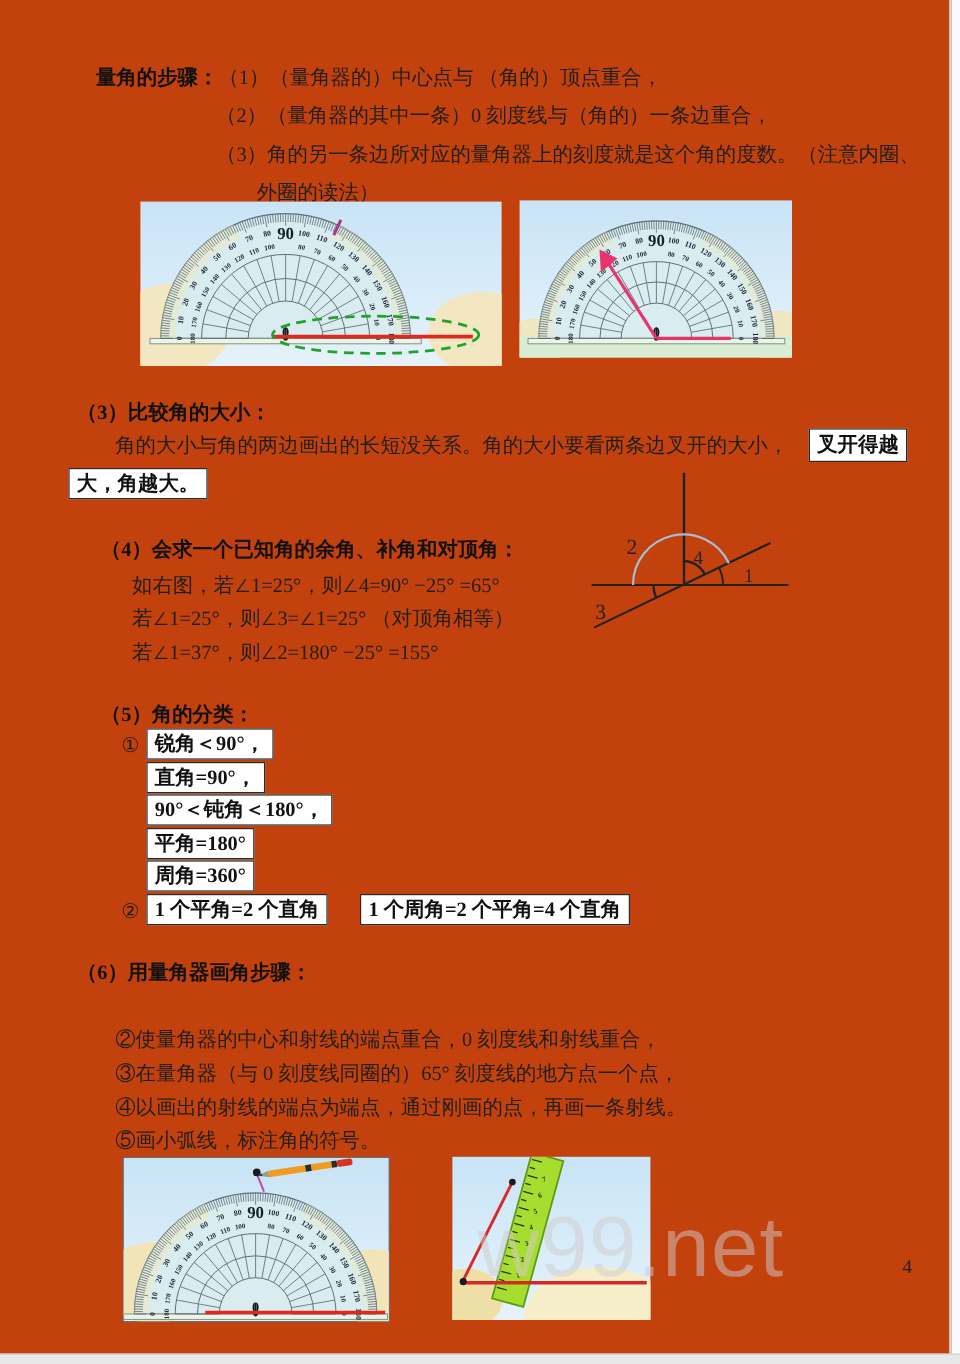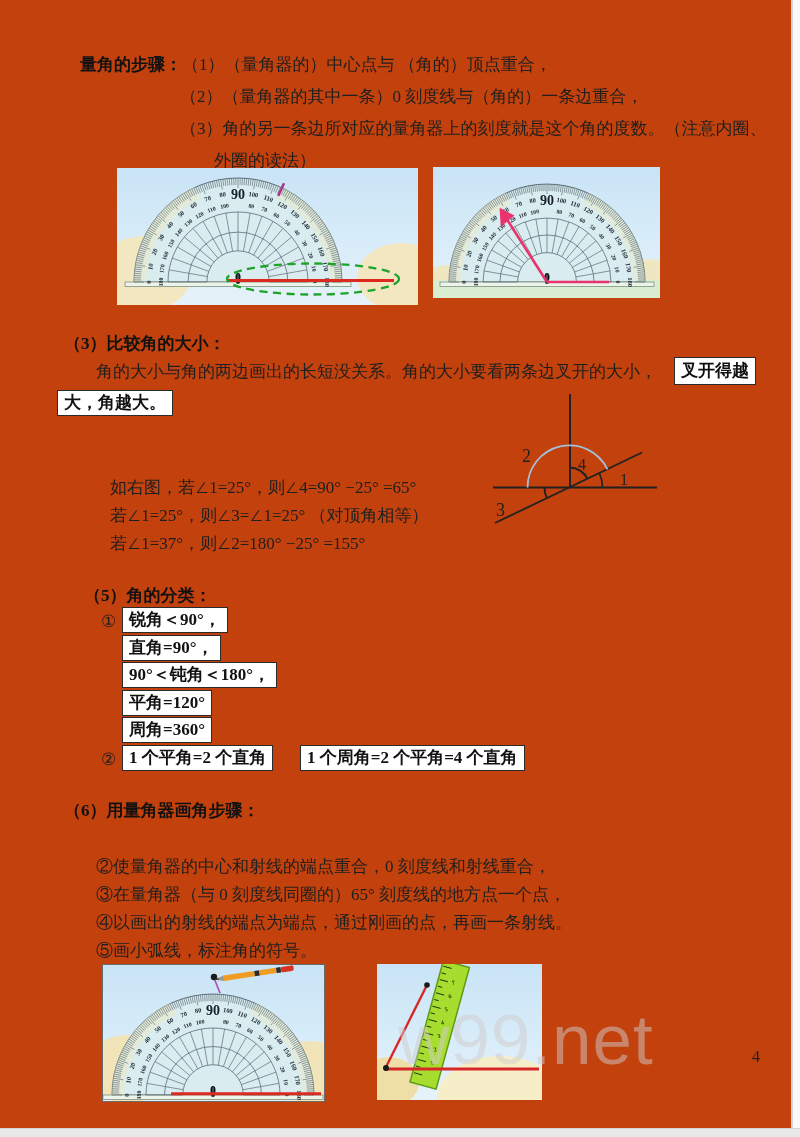--- a/index.html
+++ b/index.html
@@ -489,20 +489,21 @@
       </svg>
   </div>
 
   <div class="line bold" style="left:64px;top:333px">（3）比较角的大小：</div>
   <div class="boxrow" style="left:96px;top:357px">
     <span>角的大小与角的两边画出的长短没关系。角的大小要看两条边叉开的大小，</span>
     <span class="boxed">叉开得越</span>
   </div>
   <div class="line boxed" style="left:57px;top:390px">大，角越大。</div>
 
+  <div class="line bold" style="left:84px;top:447px">（4）会求一个已知角的余角、补角和对顶角：</div>
   <div class="line" style="left:110px;top:477px">如右图，若∠1=25°，则∠4=90° −25° =65°</div>
   <div class="line" style="left:110px;top:505px">若∠1=25°，则∠3=∠1=25° （对顶角相等）</div>
   <div class="line" style="left:110px;top:533px">若∠1=37°，则∠2=180° −25° =155°</div>
 
   <svg style="position:absolute;left:480px;top:386px" width="262" height="152" viewBox="0 0 262 152">
     <line x1="90" y1="8" x2="90" y2="102" stroke="#222" stroke-width="2"></line>
     <line x1="13" y1="101.5" x2="177" y2="101.5" stroke="#222" stroke-width="1.8"></line>
     <line x1="15" y1="137" x2="162" y2="66.5" stroke="#222" stroke-width="1.8"></line>
     <path d="M 47.5 101.5 A 42 42 0 0 1 127.4 83.3" fill="none" stroke="#a3c0da" stroke-width="1.8"></path>
     <path d="M 89.5 81.5 A 20 20 0 0 1 107.5 92.9" fill="none" stroke="#222" stroke-width="2"></path>
@@ -512,21 +513,21 @@
     <text x="98" y="84" font-size="16" fill="#222">4</text>
     <text x="140" y="99" font-size="16" fill="#222">1</text>
     <text x="16" y="130" font-size="18" fill="#222">3</text>
   </svg>
 
   <div class="line bold" style="left:84px;top:585px">（5）角的分类：</div>
   <div class="line" style="left:101px;top:611px">①</div>
   <div class="line boxed" style="left:122px;top:607px">锐角＜90°，</div>
   <div class="line boxed" style="left:122px;top:635px">直角=90°，</div>
   <div class="line boxed" style="left:122px;top:662px">90°＜钝角＜180°，</div>
-  <div class="line boxed" style="left:122px;top:690px">平角=120°</div>
+  <div class="line boxed" style="left:122px;top:690px">平角=180°</div>
   <div class="line boxed" style="left:122px;top:717px">周角=360°</div>
   <div class="line" style="left:101px;top:749px">②</div>
   <div class="line boxed" style="left:122px;top:745px">1 个平角=2 个直角</div>
   <div class="line boxed" style="left:300px;top:745px">1 个周角=2 个平角=4 个直角</div>
 
   <div class="line bold" style="left:64px;top:800px">（6）用量角器画角步骤：</div>
   <div class="line" style="left:96px;top:856px">②使量角器的中心和射线的端点重合，0 刻度线和射线重合，</div>
   <div class="line" style="left:96px;top:884px">③在量角器（与 0 刻度线同圈的）65° 刻度线的地方点一个点，</div>
   <div class="line" style="left:96px;top:940px">⑤画小弧线，标注角的符号。</div>
   <div class="line" style="left:96px;top:912px">④以画出的射线的端点为端点，通过刚画的点，再画一条射线。</div>

